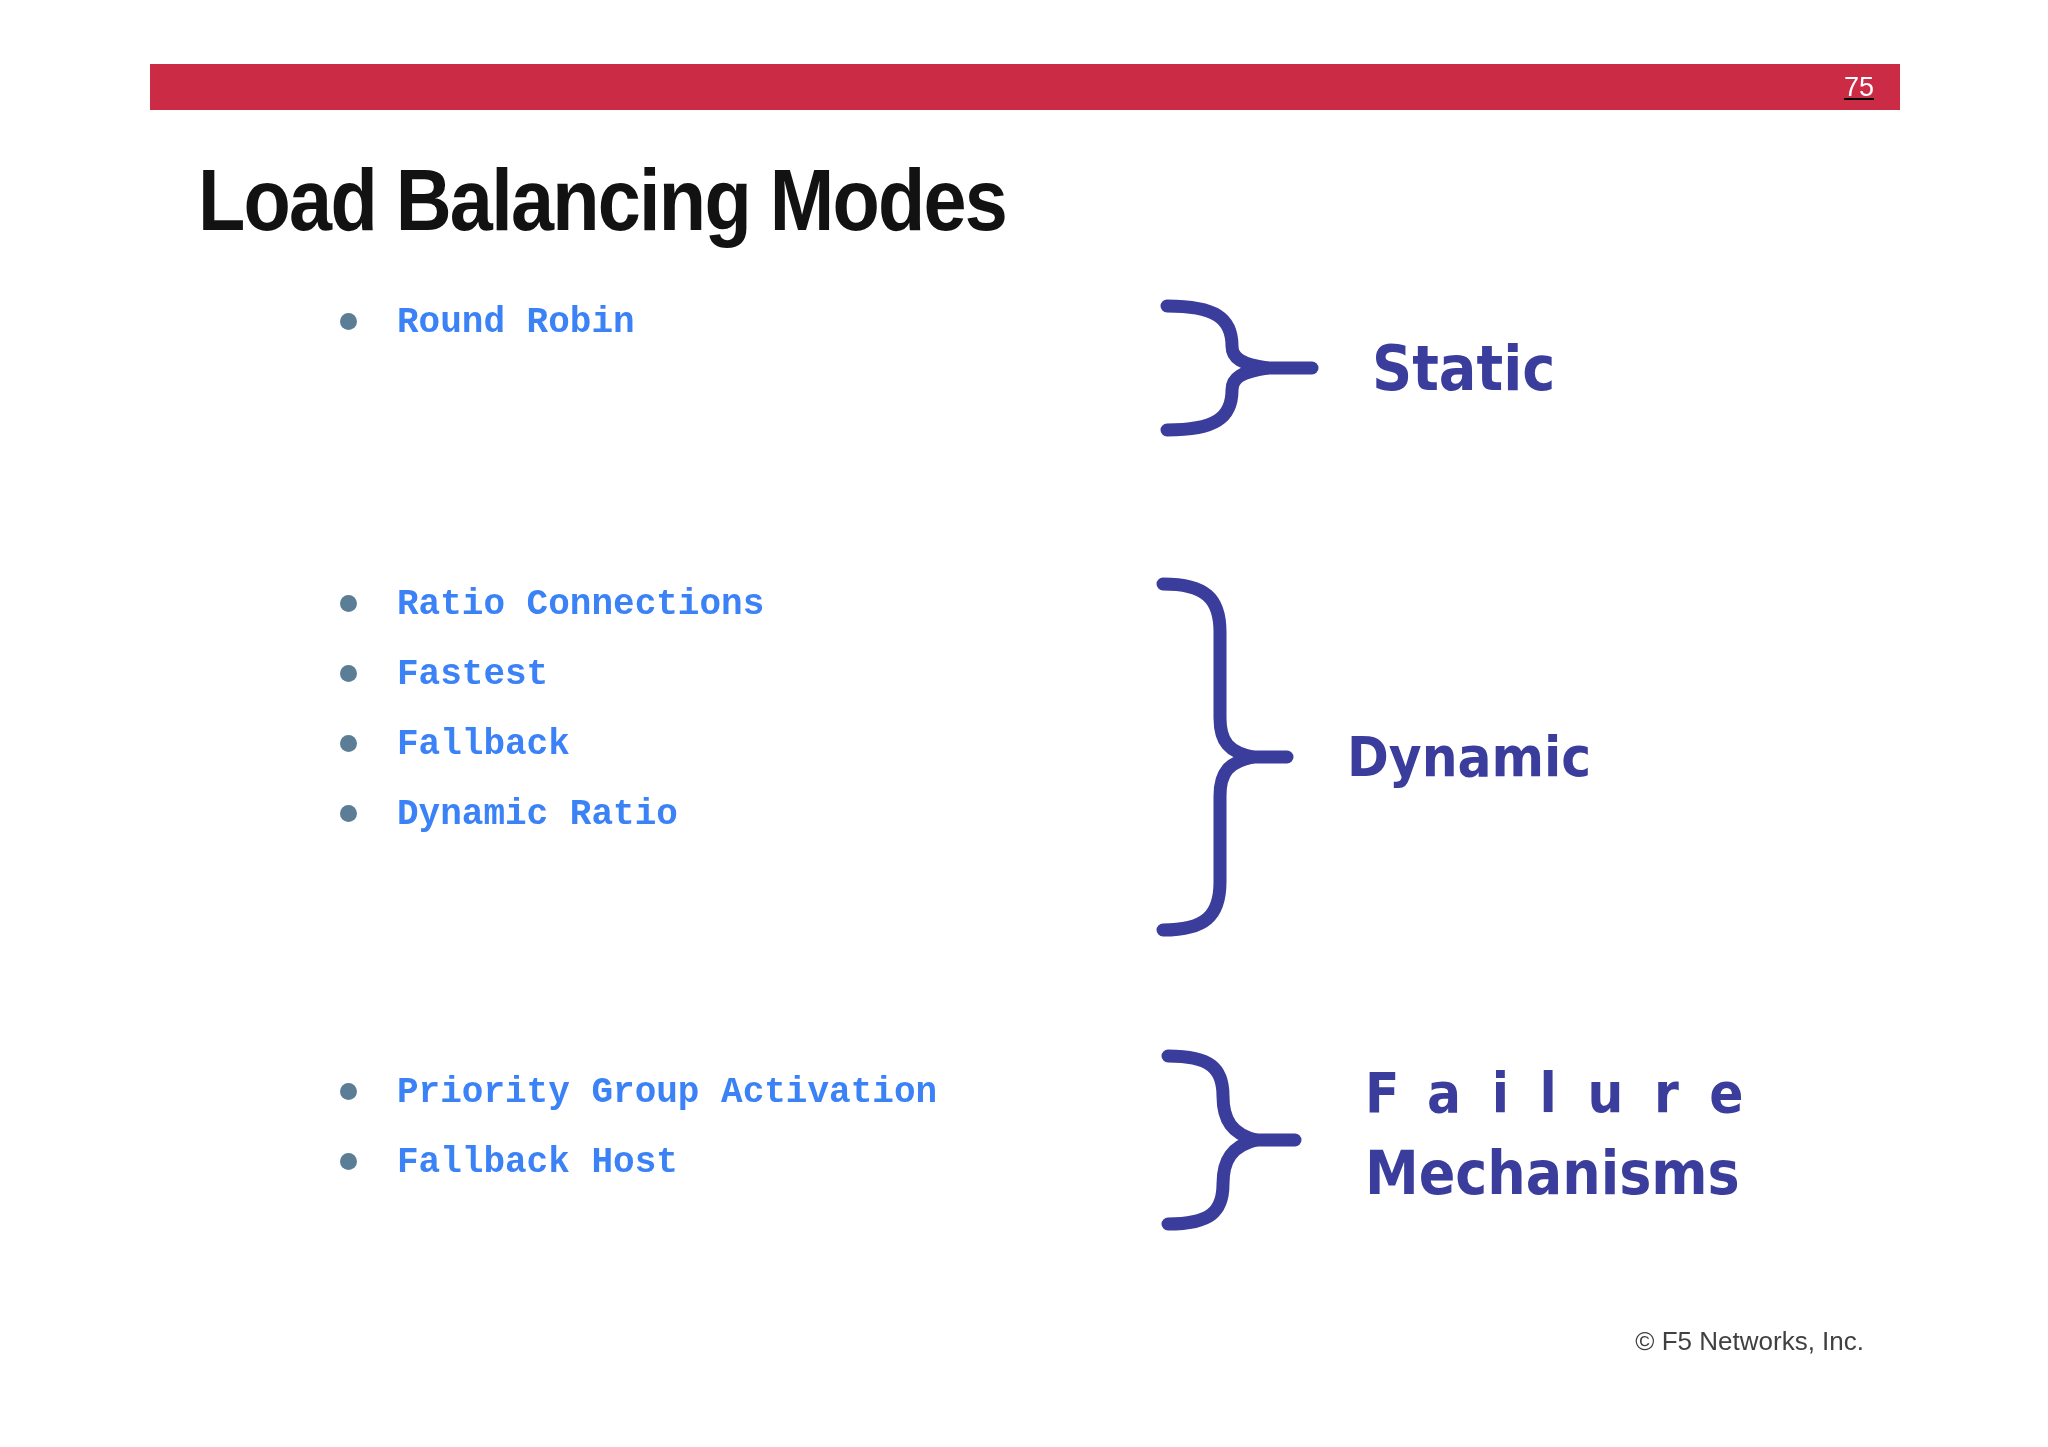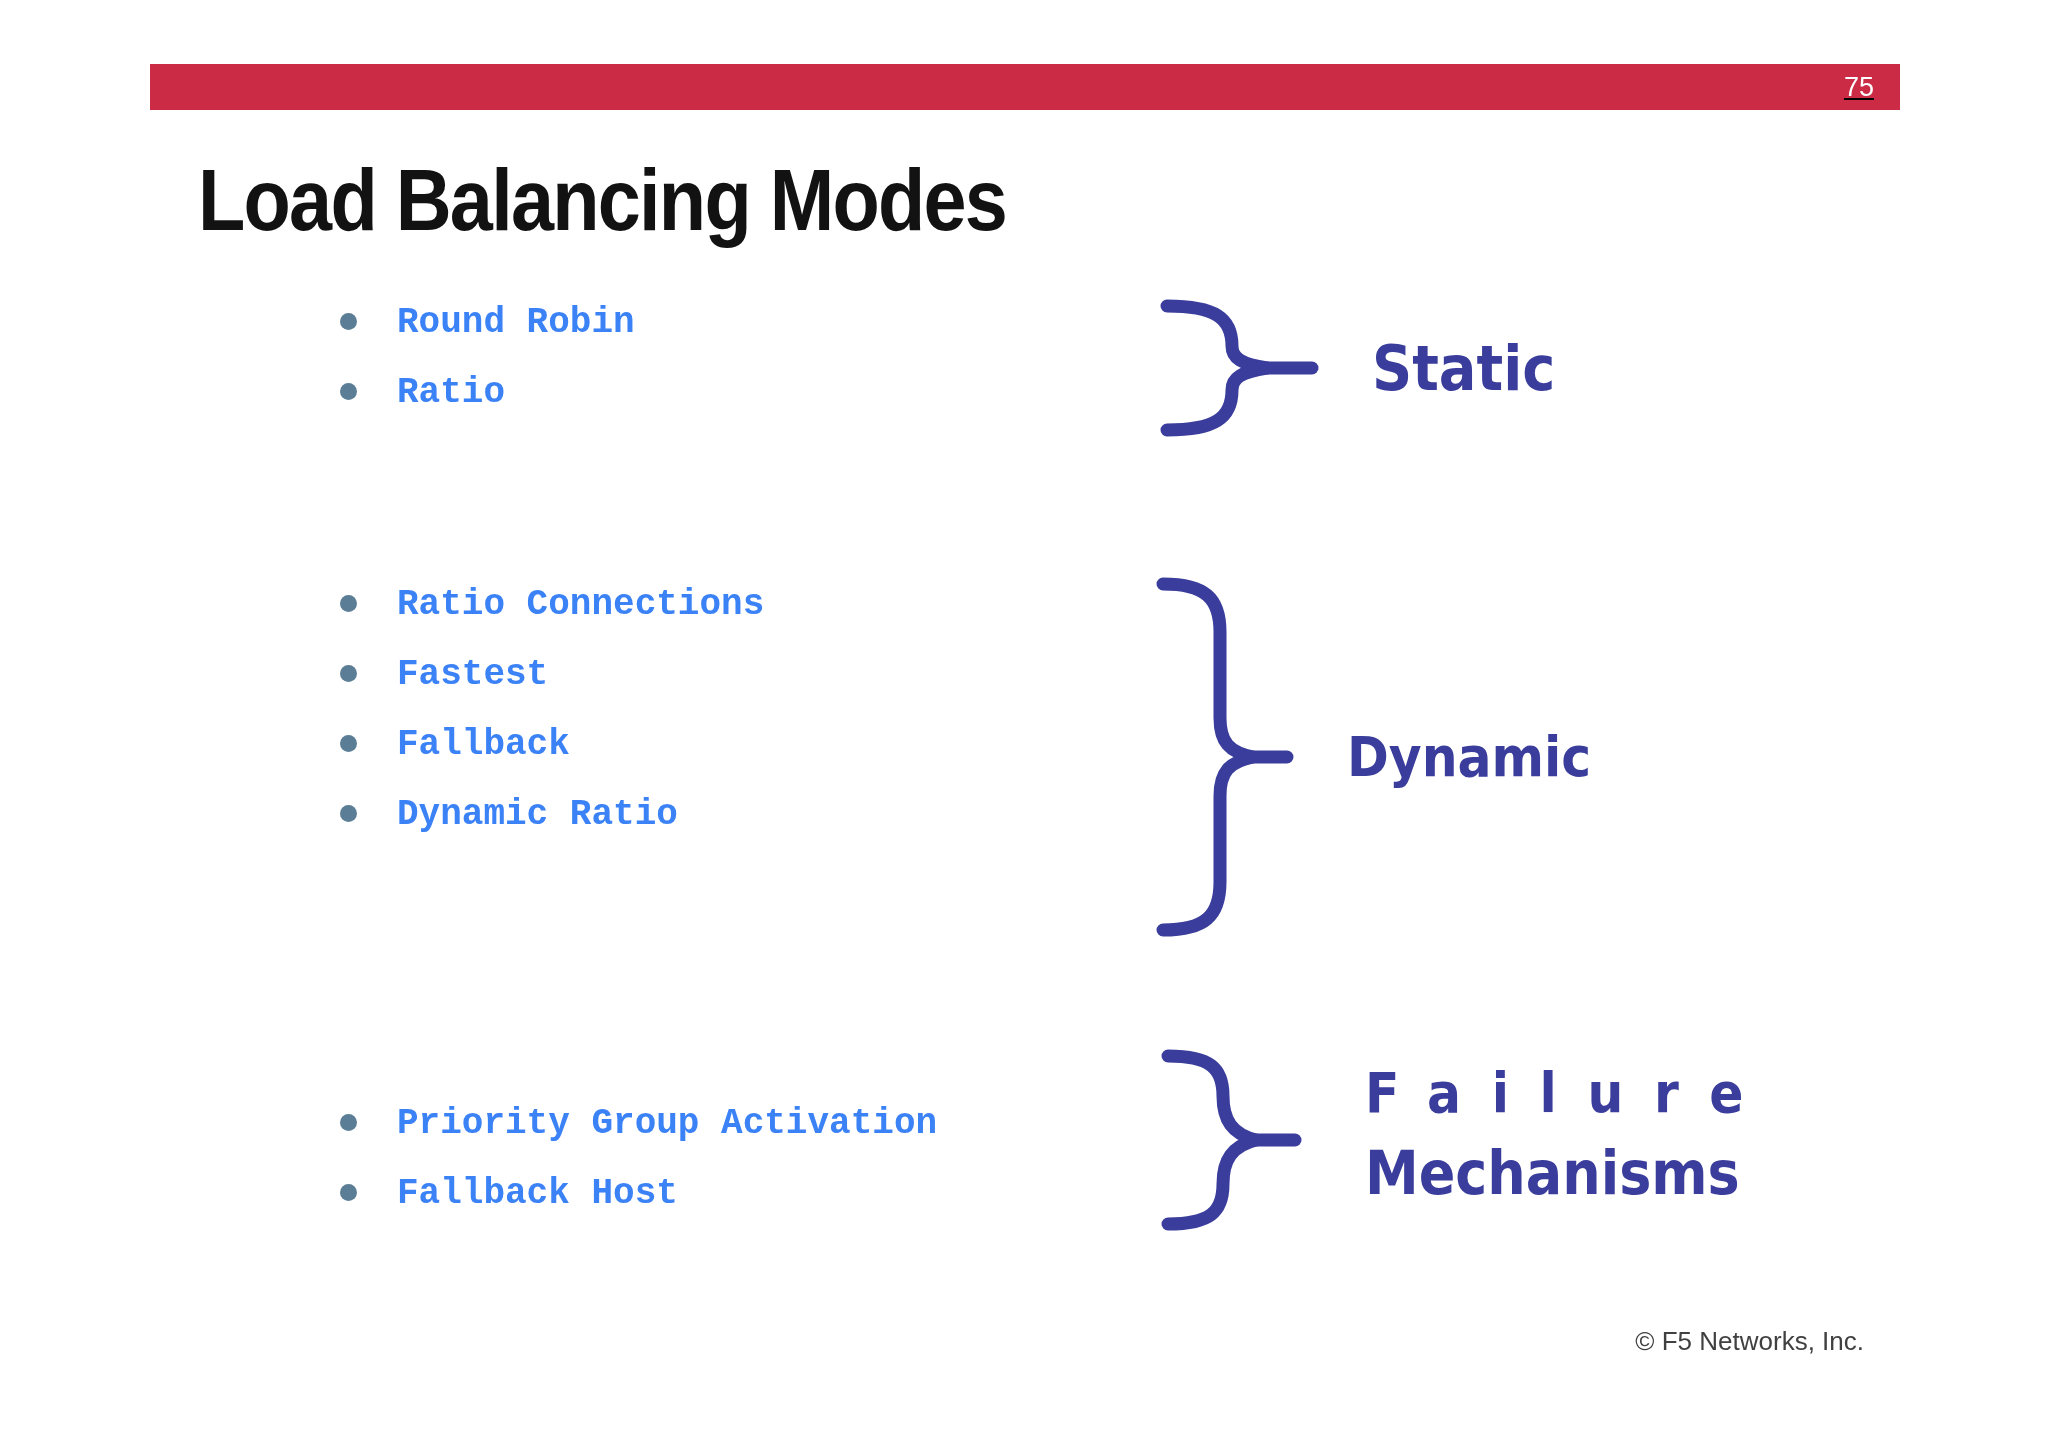--- a/index.html
+++ b/index.html
@@ -79,21 +79,21 @@
     background: #5B7E96;
   }
   .bullet-text {
     font-size: 36px;
     font-weight: bold;
     color: #3b82f6;
     font-family: Liberation Mono, monospace;
   }
   #group-1 { top: 287px; }
   #group-2 { top: 569px; }
-  #group-3 { top: 1057px; margin-top: 31px; }
+  #group-3 { top: 1057px; }
 
   
   .brace {
     position: absolute;
   }
   .brace path {
     fill: none;
     stroke: #3A3D9B;
     stroke-width: 13px;
     stroke-linecap: round;
@@ -157,24 +157,20 @@
     <span class="page-number">75</span>
   </div>
 
   <div class="slide-title">Load Balancing Modes</div>
 
   <ul class="bullet-list" id="group-1">
     <li>
       <span class="bullet-dot"></span>
       <span class="bullet-text">Round Robin</span>
     </li>
-    <li>
-      <span class="bullet-dot"></span>
-      <span class="bullet-text">Ratio</span>
-    </li>
   </ul>
 
   <ul class="bullet-list" id="group-2">
     <li>
       <span class="bullet-dot"></span>
       <span class="bullet-text">Ratio Connections</span>
     </li>
     <li>
       <span class="bullet-dot"></span>
       <span class="bullet-text">Fastest</span>

